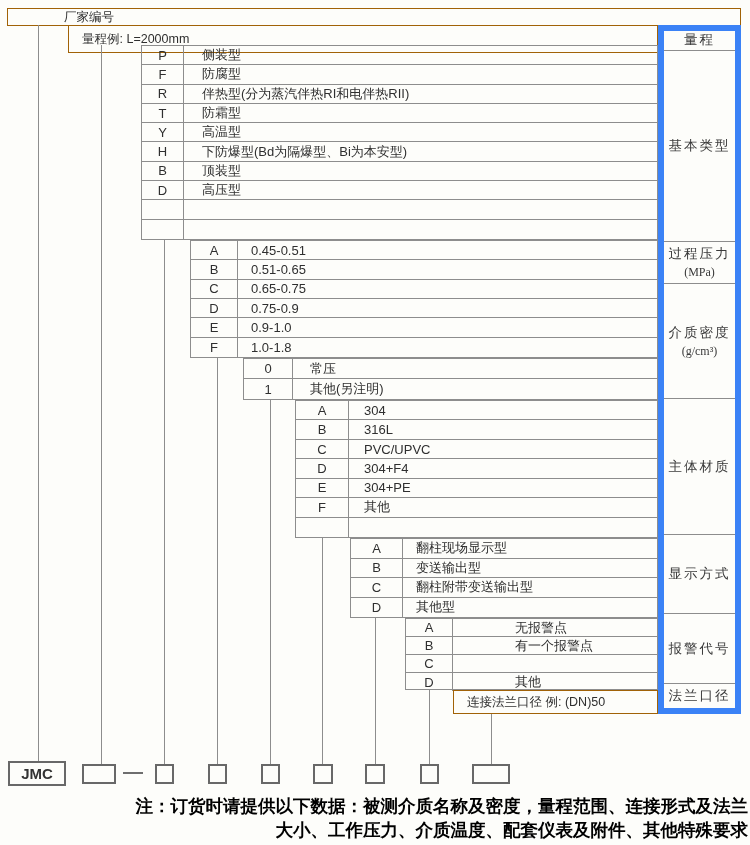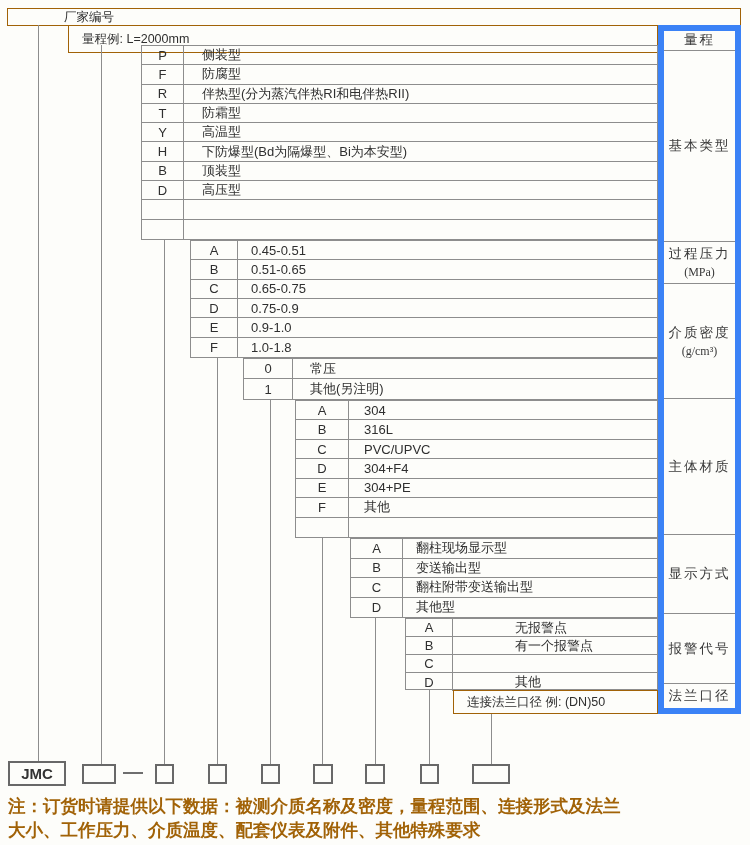--- a/index.html
+++ b/index.html
@@ -249,18 +249,18 @@
     <div class="dash"></div>
     <div class="mbox b3"></div>
     <div class="mbox b4"></div>
     <div class="mbox b5"></div>
     <div class="mbox b6"></div>
     <div class="mbox b7"></div>
     <div class="mbox b8"></div>
     <div class="mbox b9"></div>
   </div>
 
-  <div class="note" style="color: #a16207;">
+  <div class="note" style="color: #000000; text-align: right;">
     <div>注：订货时请提供以下数据：被测介质名称及密度，量程范围、连接形式及法兰</div>
     <div>大小、工作压力、介质温度、配套仪表及附件、其他特殊要求</div>
   </div>
 
 </div>
 
 </body></html>

